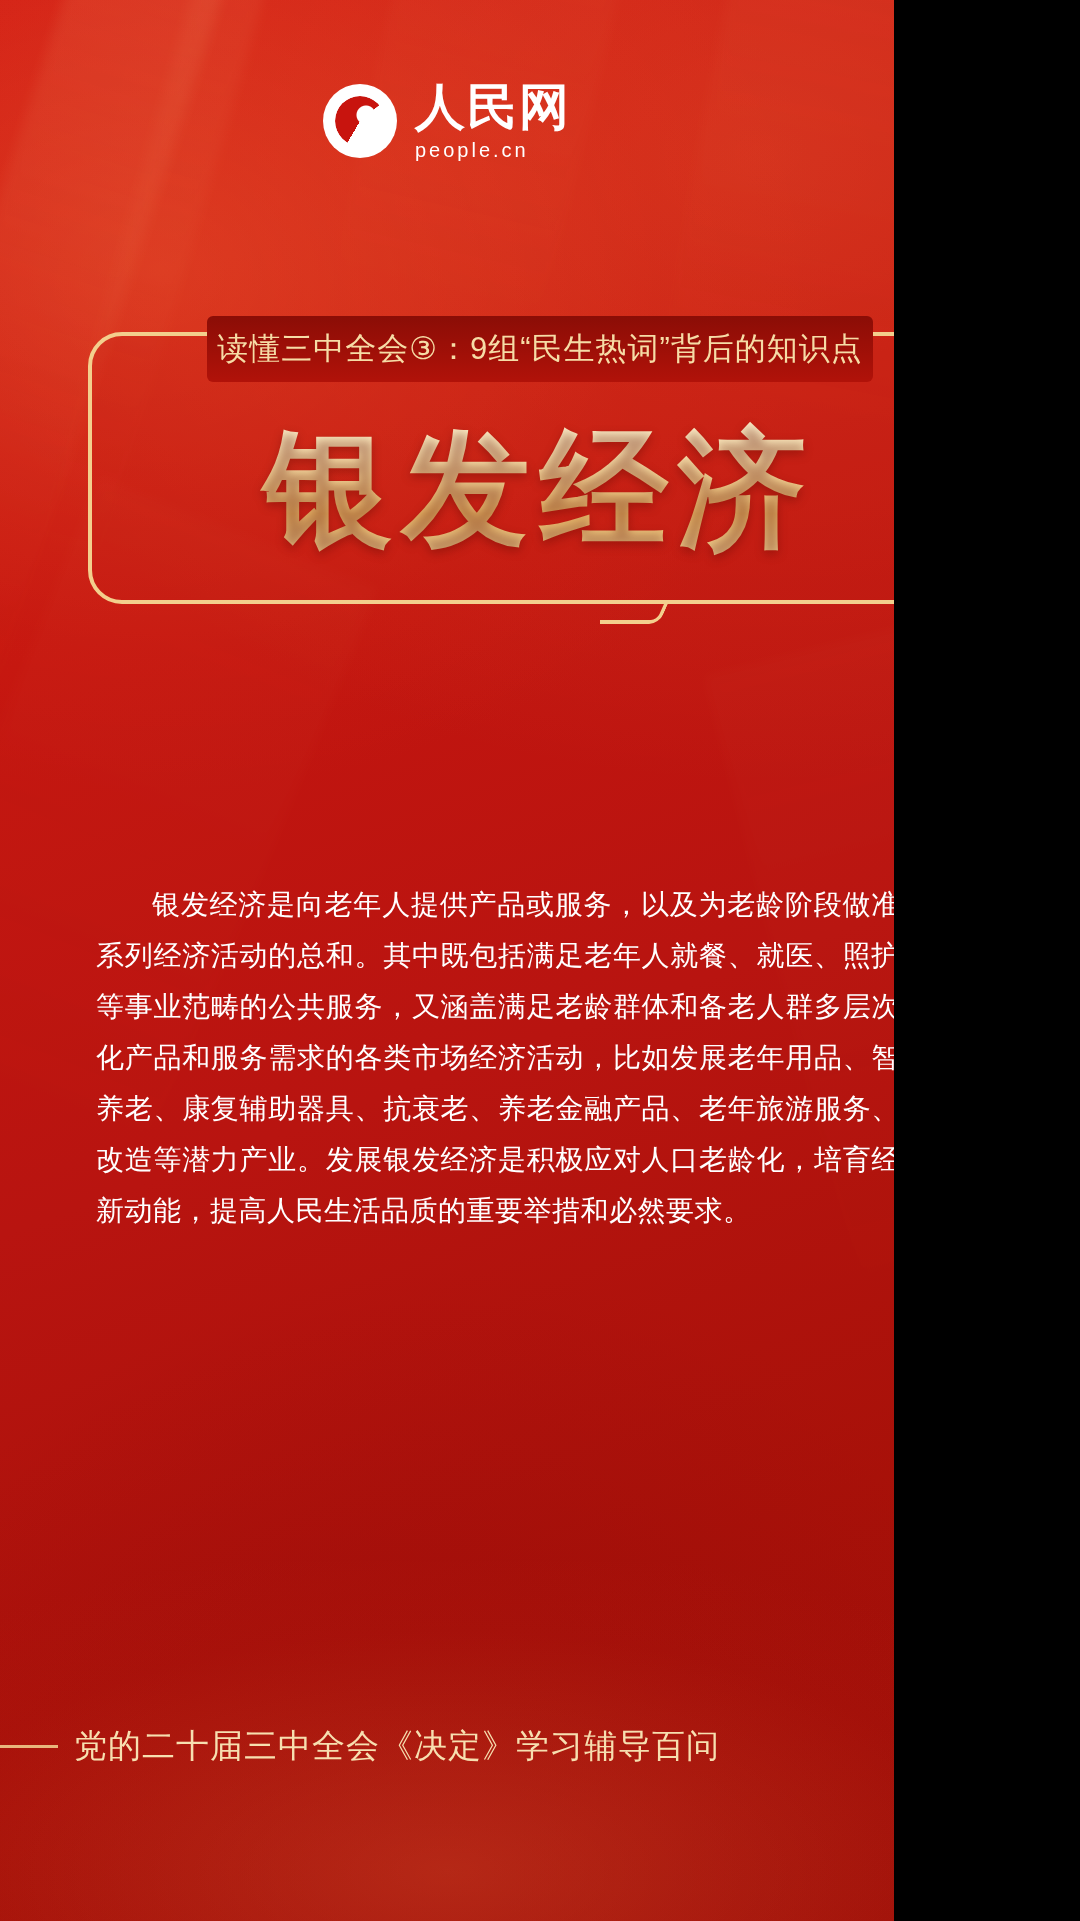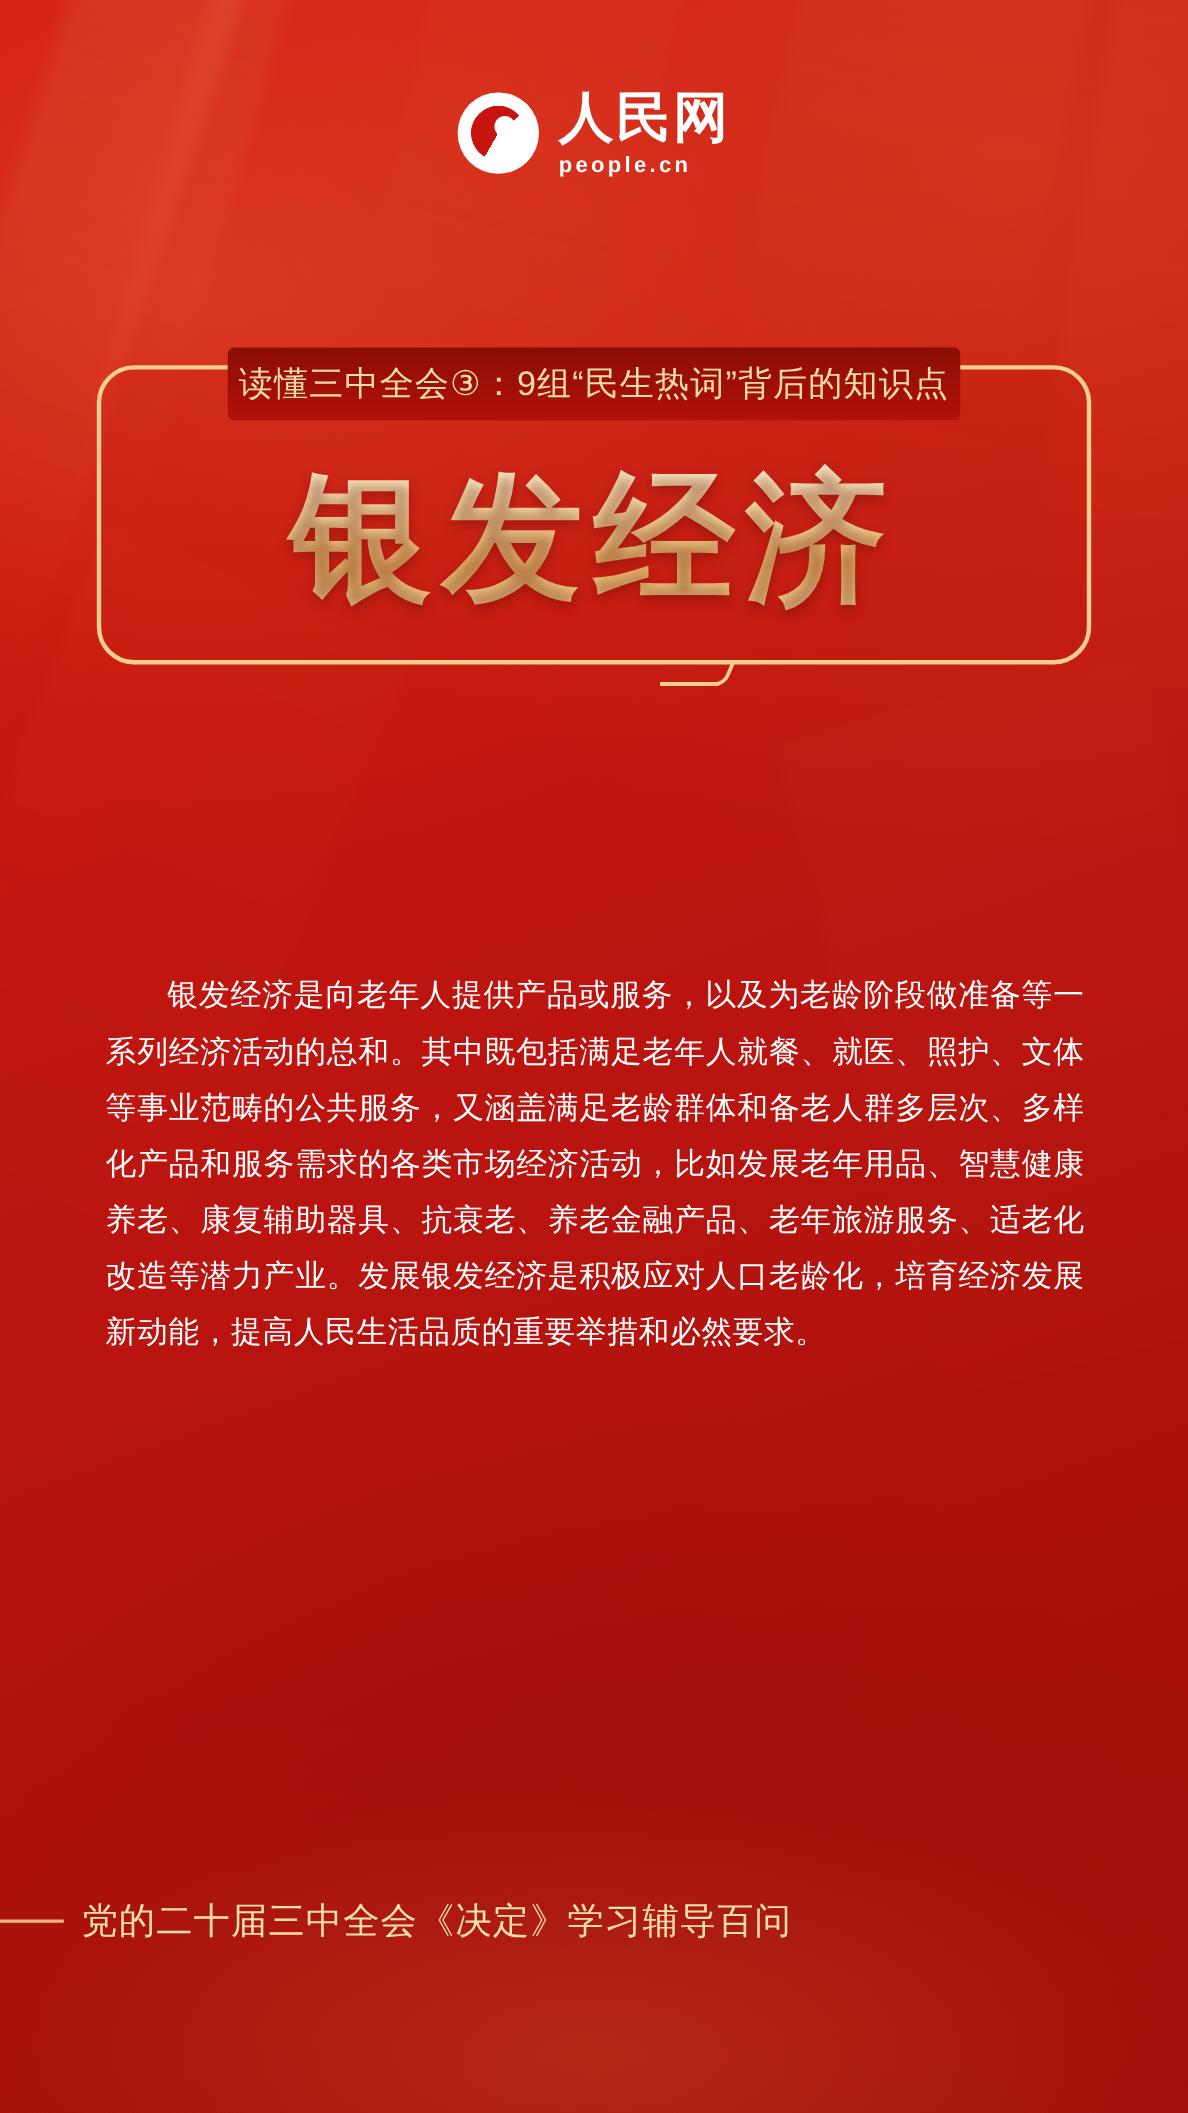--- a/index.html
+++ b/index.html
@@ -2,21 +2,21 @@
 <html lang="zh"><head>
 <meta charset="utf-8">
 <style>
   html, body {
     margin: 0;
     padding: 0;
     background: #000;
   }
   .poster {
     position: relative;
-    width: 1080px;
+    width: 894px;
     height: 1921px;
     overflow: hidden;
     font-family: "Liberation Sans", "DejaVu Sans", sans-serif;
     background:
       radial-gradient(ellipse 900px 700px at 18% 14%, rgba(255,120,60,0.30) 0%, rgba(255,90,40,0.05) 55%, rgba(0,0,0,0) 75%),
       radial-gradient(ellipse 1200px 900px at 85% 8%, rgba(255,140,70,0.22) 0%, rgba(200,30,20,0.0) 70%),
       radial-gradient(ellipse 1000px 1000px at 50% 100%, rgba(150,10,10,0.55) 0%, rgba(150,10,10,0.0) 65%),
       linear-gradient(160deg, #d01b14 0%, #c4150f 30%, #b81410 55%, #a81109 80%, #9e0f08 100%);
   }
   
@@ -78,21 +78,21 @@
   .logo-cn {
     font-size: 50px;
     font-weight: 700;
     color: #ffffff;
     letter-spacing: 2px;
     font-family: "Liberation Serif", "DejaVu Serif", serif;
   }
   .logo-en {
     margin-top: 8px;
     font-size: 20px;
-    font-weight: 700;
+    font-weight: 400;
     letter-spacing: 3px;
     color: #ffffff;
   }
 
   
   .bubble {
     position: absolute;
     left: 88px;
     top: 332px;
     width: 904px;

